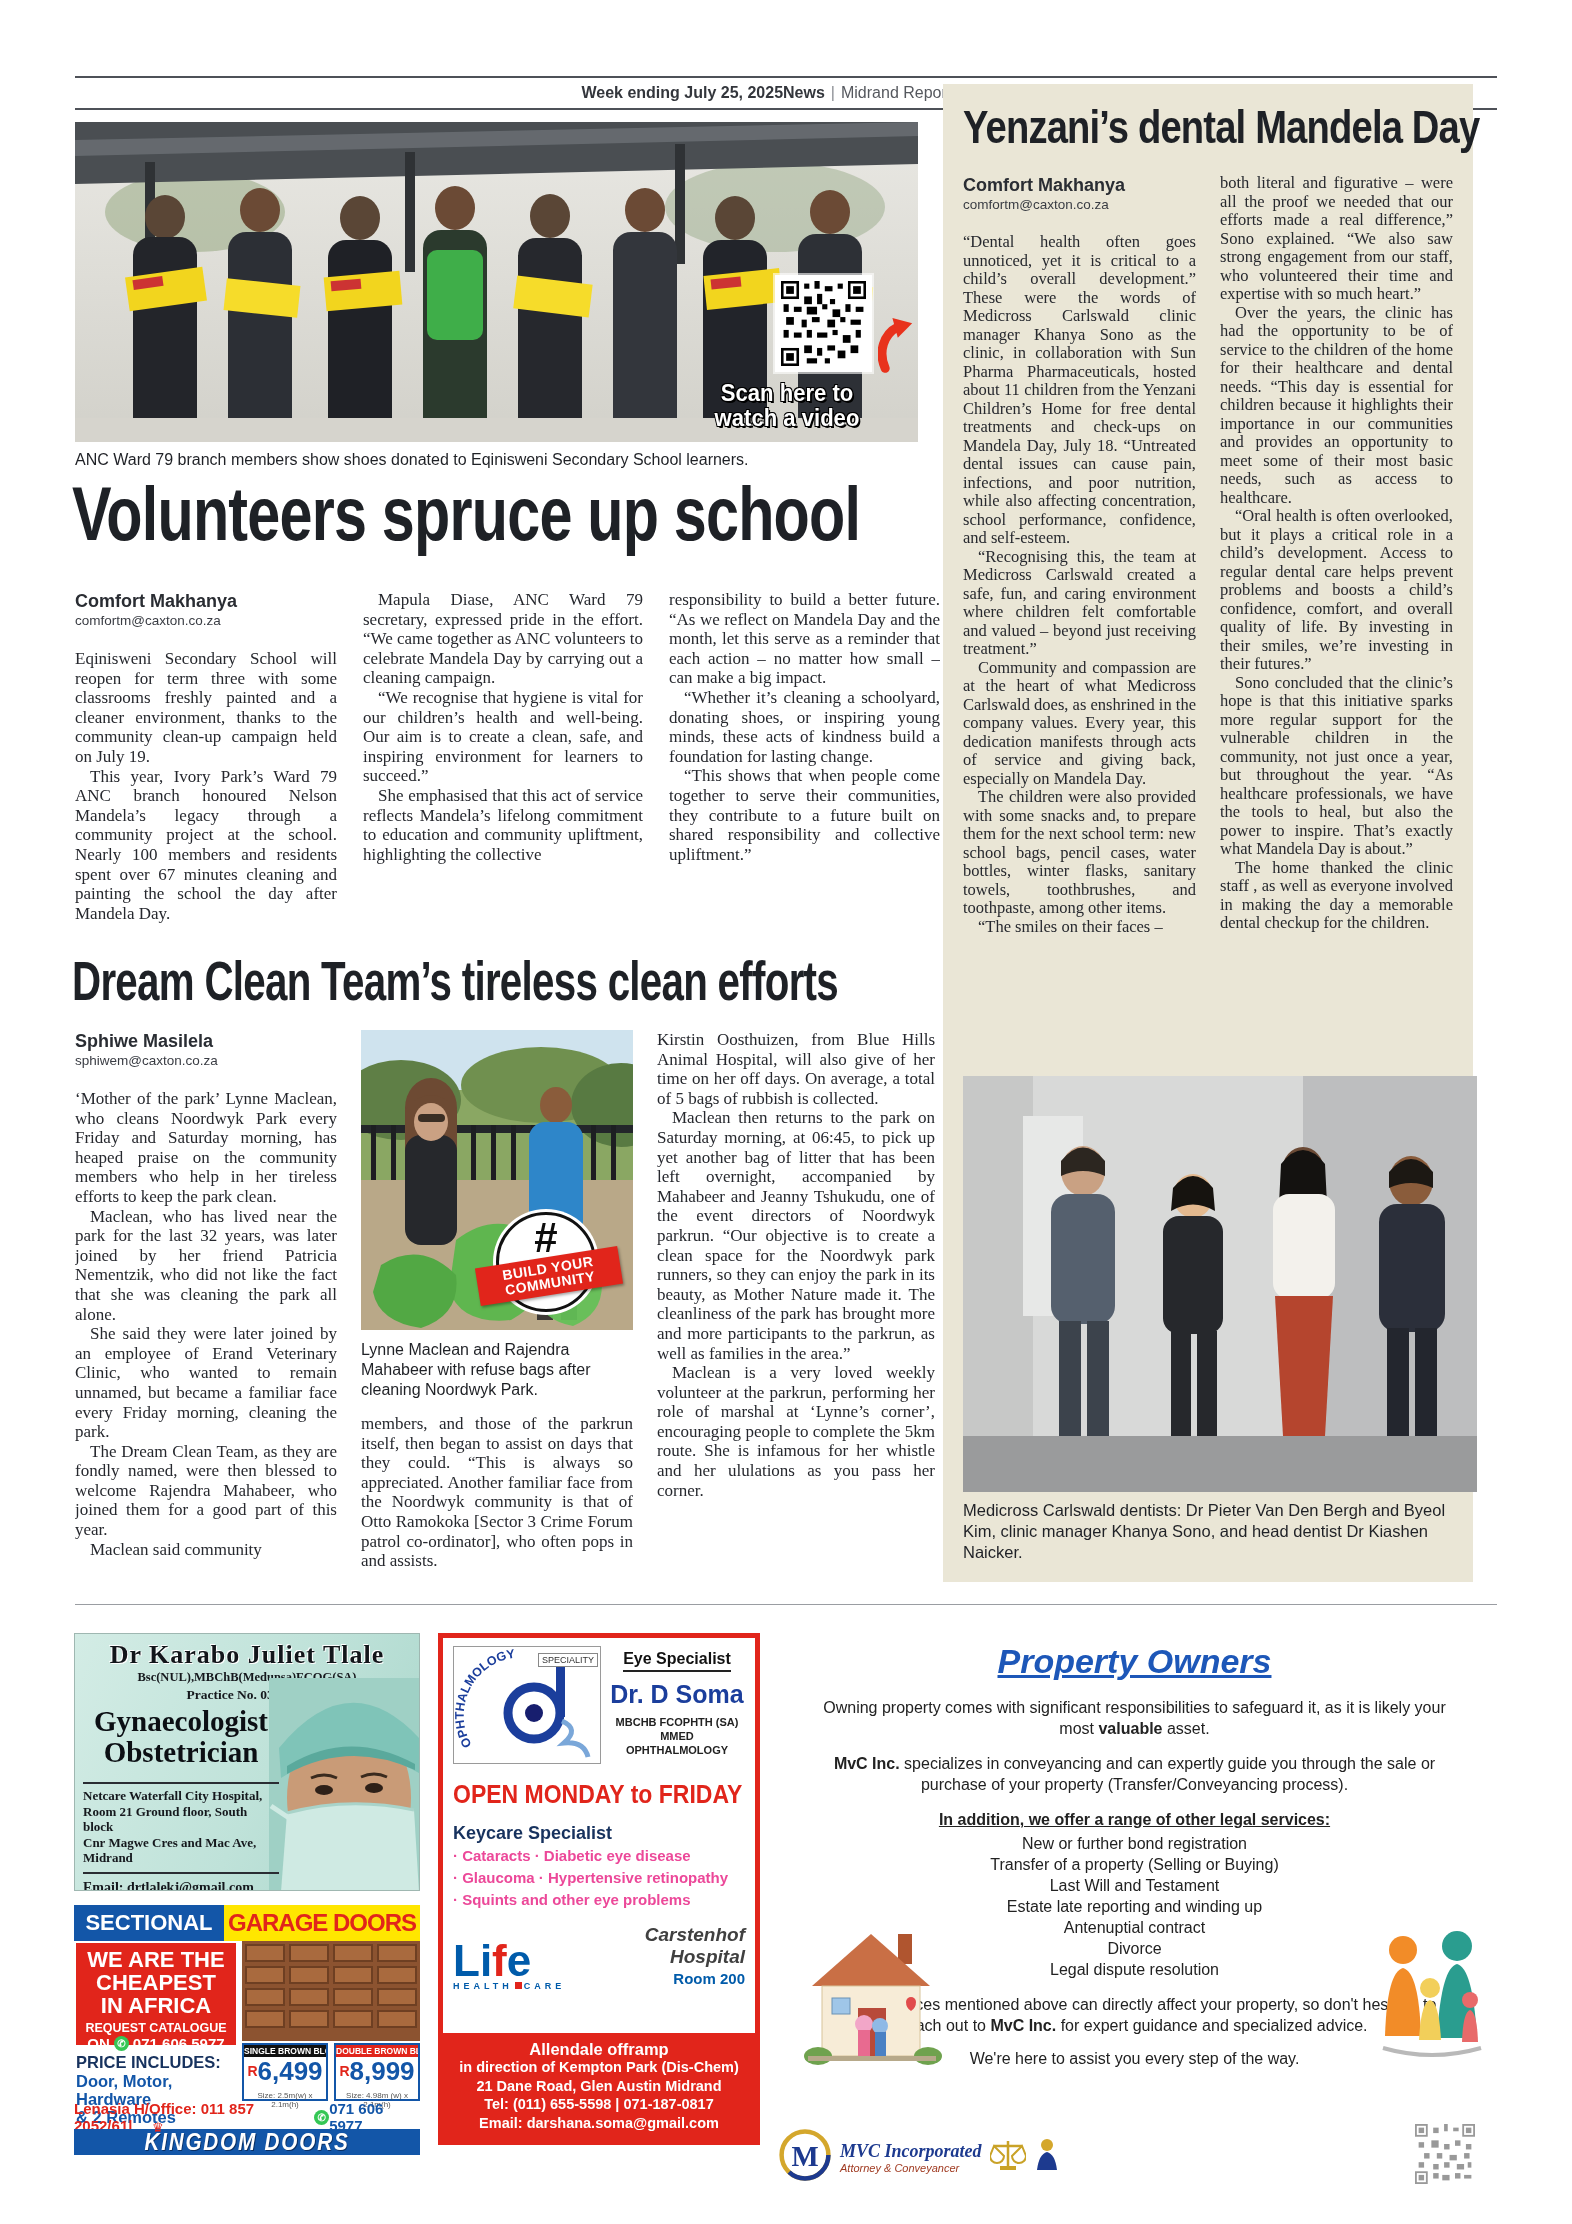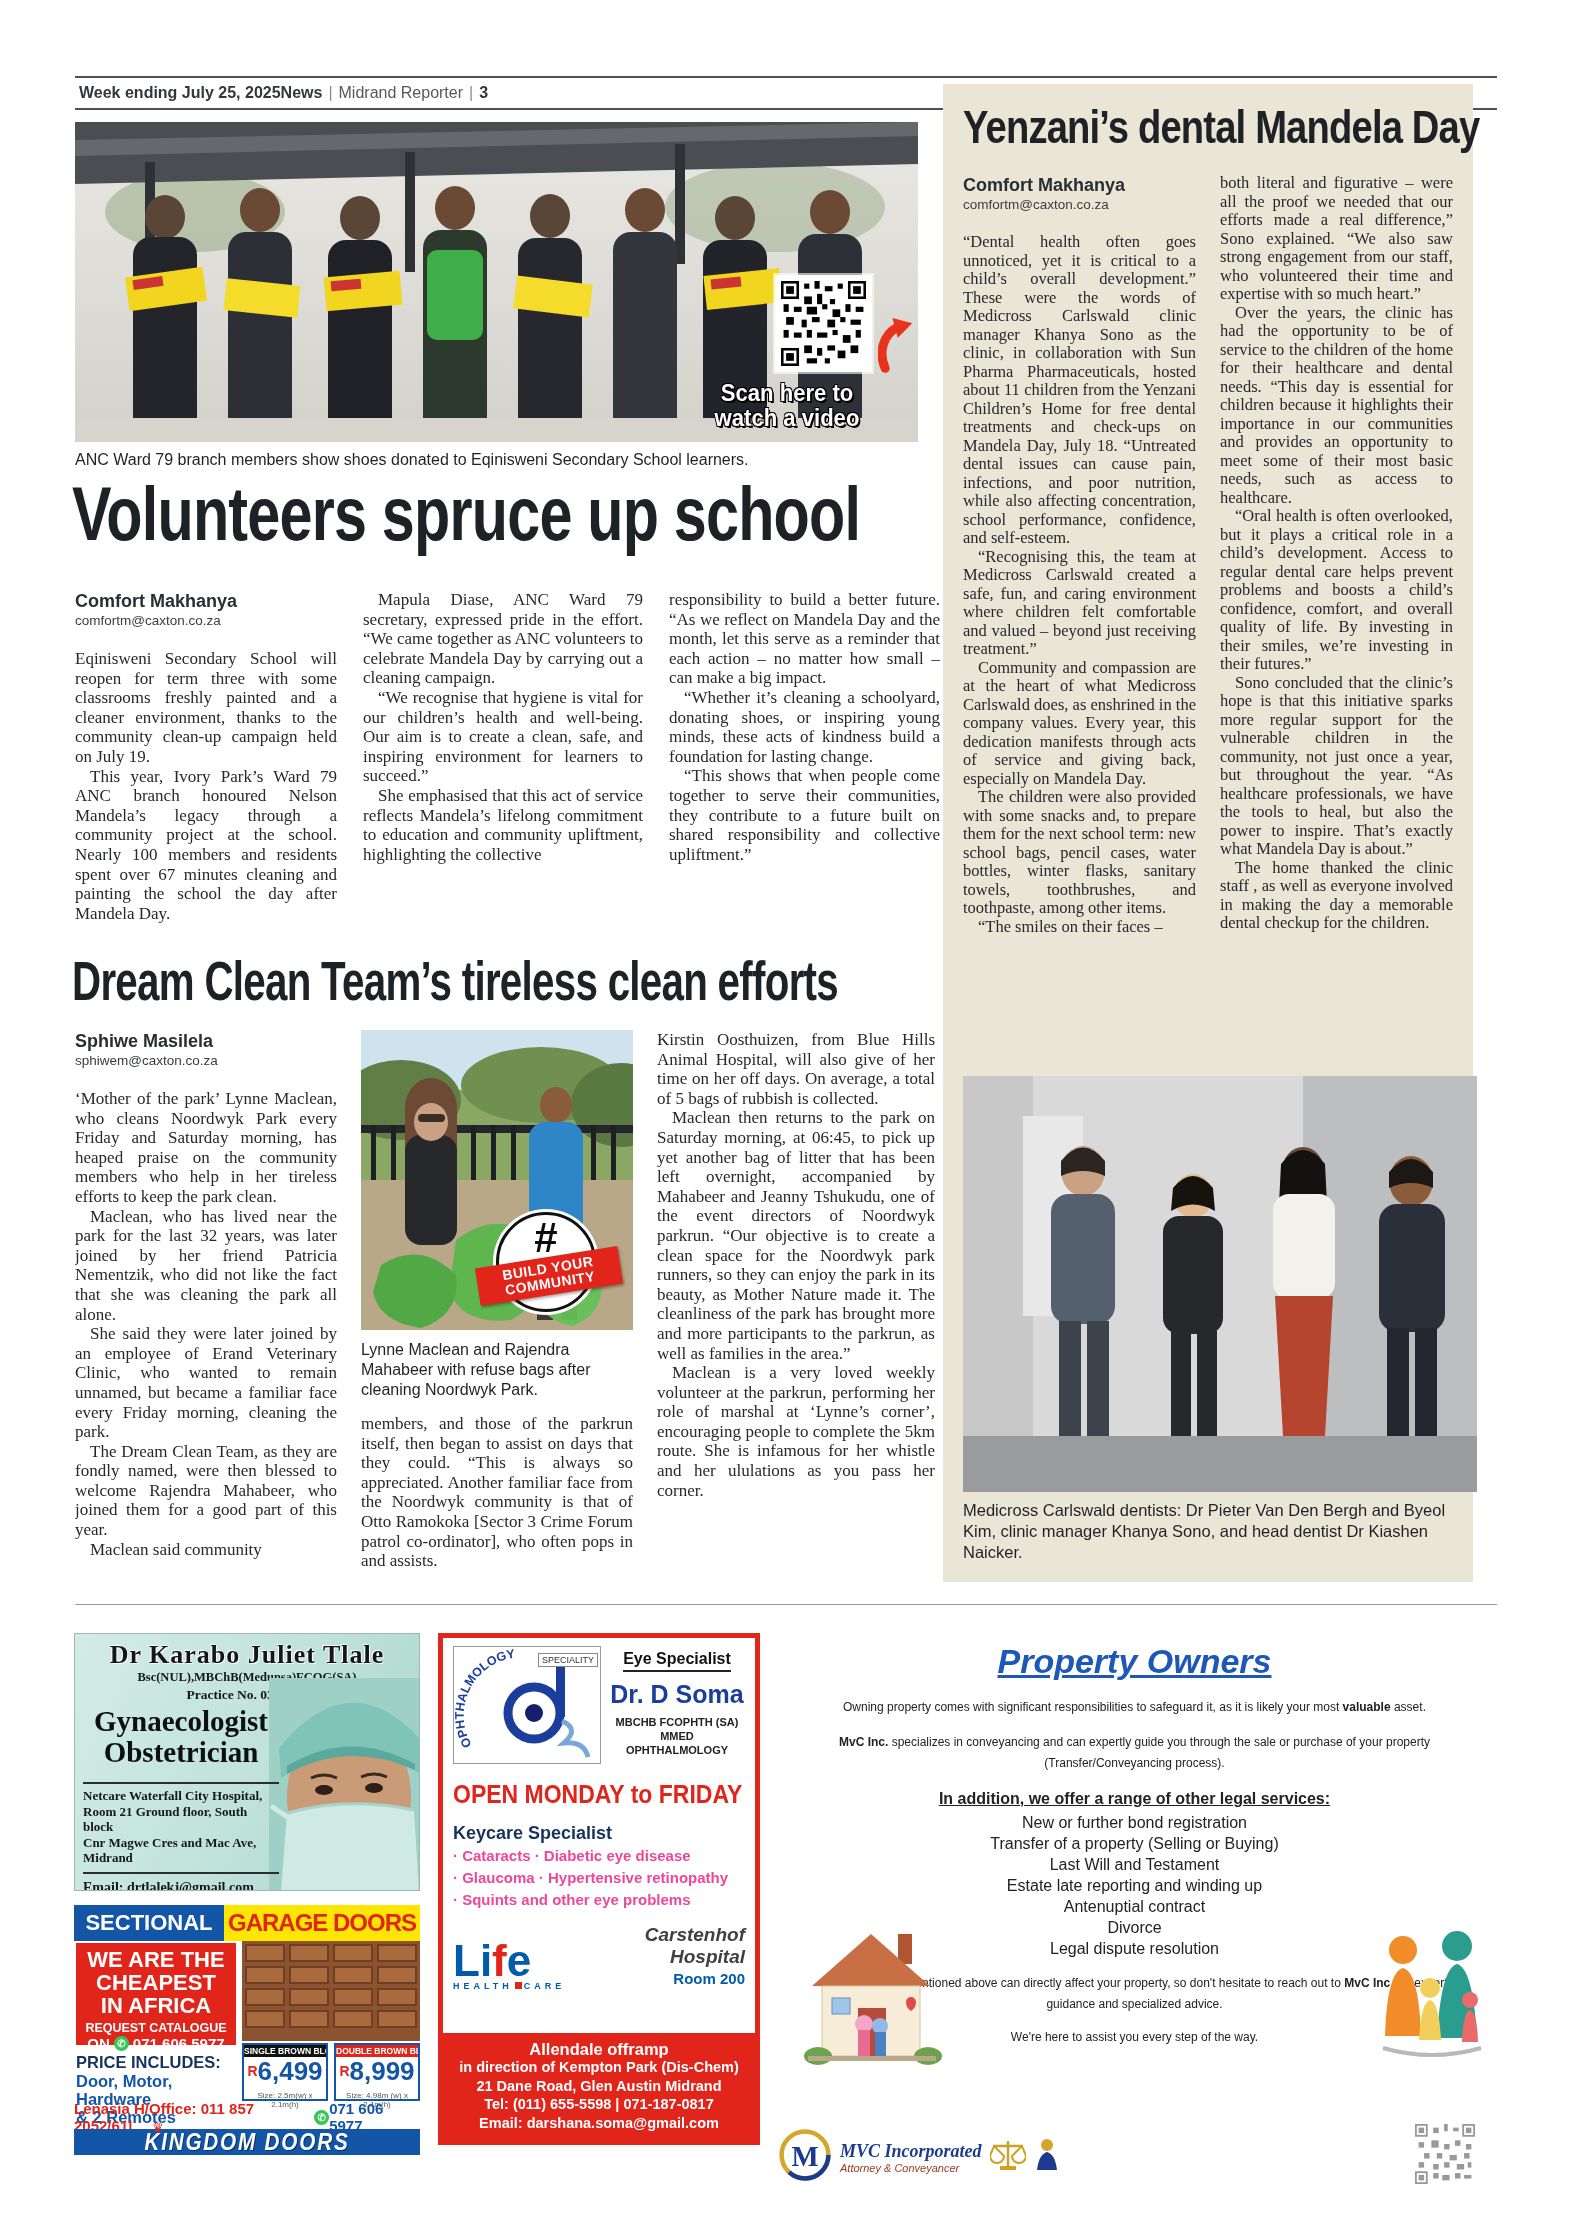--- a/index.html
+++ b/index.html
@@ -2,21 +2,21 @@
 <html><head>
 <meta charset="utf-8">
 <style>
   html,body{margin:0;padding:0;background:#e9e9e9;}
   .page{position:relative;width:1572px;height:2224px;background:#ffffff;margin:0 auto;
         font-family:"Liberation Serif",serif;color:#26282e;overflow:hidden;}
 
   
   .masthead{position:absolute;left:75px;top:76px;width:1422px;height:34px;box-sizing:border-box;
     border-top:2px solid #4e5158;border-bottom:2px solid #4e5158;display:flex;align-items:center;
-    justify-content:flex-start;font-family:"Liberation Sans",sans-serif;font-size:16px;
+    justify-content:center;font-family:"Liberation Sans",sans-serif;font-size:16px;
     font-weight:bold;color:#33363c;padding:0 4px;}
   .masthead .sep{color:#8a8d93;font-weight:normal;margin:0 6px;}
   .masthead .paper{font-weight:normal;color:#55585e;}
 
   
   .photo{position:absolute;overflow:hidden;background:#cfcec8;}
   .photo svg{display:block;width:100%;height:100%;}
   #photo1{left:75px;top:122px;width:843px;height:320px;}
   .qr-overlay{position:absolute;left:700px;top:153px;width:97px;height:97px;background:#fff;
     padding:6px;box-sizing:border-box;box-shadow:0 0 0 2px rgba(255,255,255,.6);}
@@ -154,21 +154,21 @@
   .soma-footer{position:absolute;left:0;right:0;bottom:0;background:#e1251b;color:#fff;text-align:center;
     padding:7px 4px 8px;}
   .soma-footer p{margin:0;font-weight:700;font-size:14.5px;line-height:18.5px;text-indent:0;}
   .soma-footer p:first-child{font-size:16.5px;}
 
   
   #ad-mvc{position:absolute;left:772px;top:1642px;width:725px;height:548px;font-family:"Liberation Sans";
     color:#222;text-align:center;}
   .mvc-title{font-size:34px;font-weight:700;font-style:italic;color:#1d57b8;text-decoration:underline;
     margin:0 0 16px;}
-  .mvc-p{font-size:12px;line-height:21px;margin:0 auto;width:640px;}
+  .mvc-p{font-size:16px;line-height:21px;margin:0 auto;width:640px;}
   .mvc-p + .mvc-p{margin-top:14px;}
   .mvc-sub{font-weight:700;text-decoration:underline;font-size:16px;margin-top:16px;}
   .mvc-list{margin-top:4px;}
   .mvc-list p{margin:0;font-size:16px;line-height:21px;text-indent:0;}
   #mvc-house{position:absolute;left:28px;top:274px;width:142px;height:150px;}
   #mvc-family{position:absolute;right:6px;top:274px;width:118px;height:150px;}
   .mvc-footer{position:absolute;left:0;bottom:0;width:100%;height:80px;text-align:left;}
   .mvc-logo-row{position:absolute;left:6px;bottom:4px;display:flex;align-items:center;gap:8px;}
   .mvc-logo-text .n{color:#1d3a8f;font-weight:700;font-style:italic;font-size:18px;font-family:"Liberation Serif";}
   .mvc-logo-text .s{color:#a03b22;font-size:11px;font-style:italic;}

